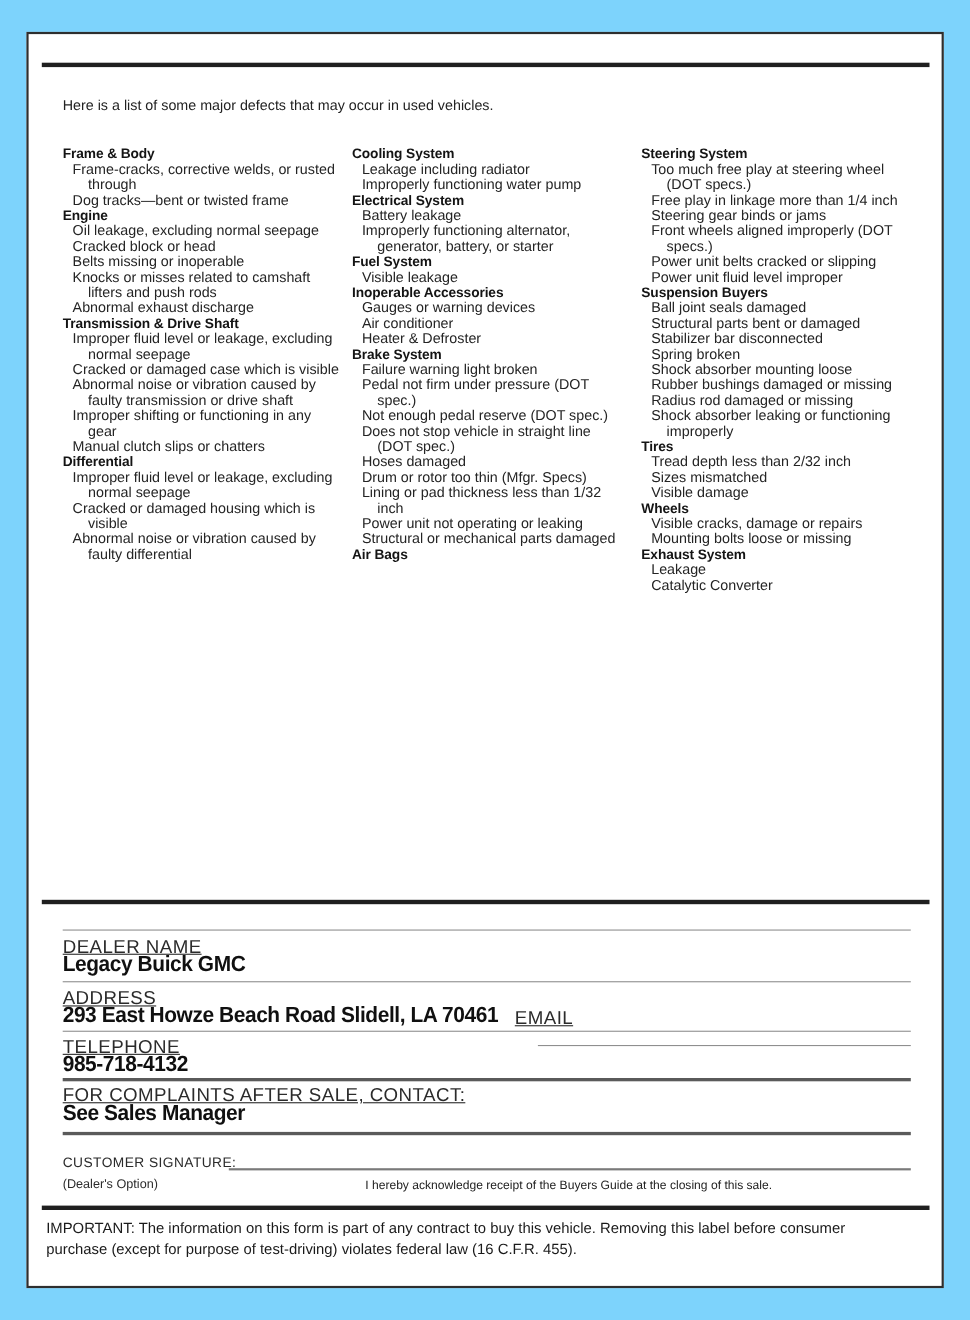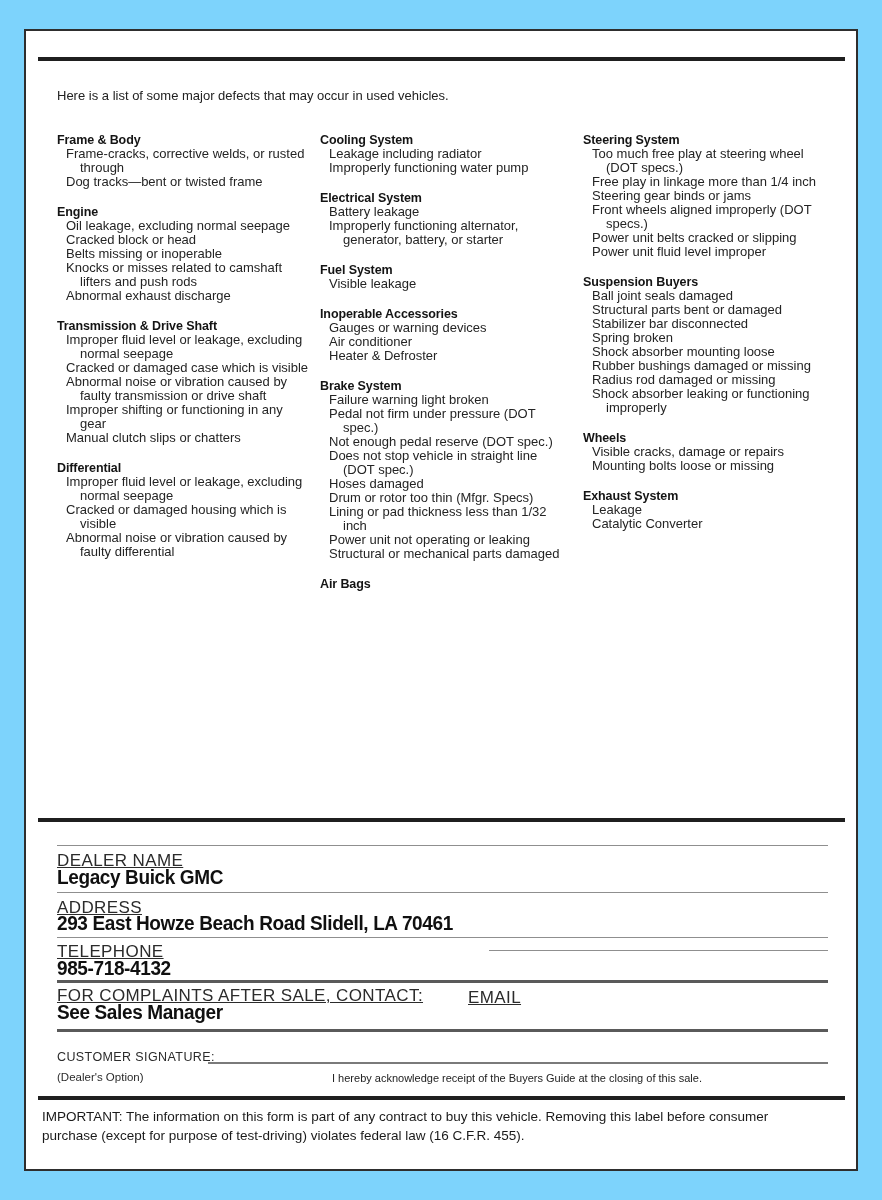--- a/index.html
+++ b/index.html
@@ -10,21 +10,21 @@
   .border-box {
     position:absolute; left:24px; top:29px; width:830px; height:1138px;
     border:2px solid #2e2e2e; background:#ffffff;
   }
   .rule { position:absolute; left:38px; width:807px; height:4px; background:#1f1f1f; }
   .intro { position:absolute; left:57px; top:88px; font-size:13px; color:#222; }
 
   .columns { position:absolute; left:57px; top:133px; width:778px; display:flex;justify-content:space-between; }
   .col { width:252px; margin-right:11px; }
   .col:last-child { margin-right:0; }
-  .sec-heading { font-weight:bold; font-size:12.5px; line-height:14px; margin-top:16px; color:#141414; letter-spacing:-0.1px; }
+  .sec-heading { font-weight:bold; font-size:12.5px; line-height:14px; margin-top:0; color:#141414; letter-spacing:-0.1px; }
   .section:first-child .sec-heading { margin-top:0; }
   .sec-item { font-size:13px; line-height:14px; margin-left:9px; padding-left:14px; text-indent:-14px; color:#242424; }
 
   .flabel { position:absolute; left:57px; font-size:17px; letter-spacing:0.4px; color:#2b2b2b;text-decoration:underline; }
   .fvalue { position:absolute; left:57px; font-size:20px; font-weight:700; letter-spacing:-0.4px; color:#101010;
             transform:scaleX(0.95); transform-origin:left top; white-space:nowrap; }
   .fline { position:absolute; left:57px; width:771px; height:1px; background:#8f8f8f; }
   .fline.thick { height:2.5px; background:#5a5a5a; }
   .sig-label { position:absolute; left:57px; top:1050px; font-size:12.5px; letter-spacing:0.4px; color:#2b2b2b; }
   .sig-line { position:absolute; left:208px; top:1062px; width:620px; height:1.5px; background:#7a7a7a; }
@@ -125,20 +125,26 @@
           <div class="sec-item">Ball joint seals damaged</div>
           <div class="sec-item">Structural parts bent or damaged</div>
           <div class="sec-item">Stabilizer bar disconnected</div>
           <div class="sec-item">Spring broken</div>
           <div class="sec-item">Shock absorber mounting loose</div>
           <div class="sec-item">Rubber bushings damaged or missing</div>
           <div class="sec-item">Radius rod damaged or missing</div>
           <div class="sec-item">Shock absorber leaking or functioning improperly</div>
         </div>
         <div class="section">
+          <div class="sec-heading">Tires</div>
+          <div class="sec-item">Tread depth less than 2/32 inch</div>
+          <div class="sec-item">Sizes mismatched</div>
+          <div class="sec-item">Visible damage</div>
+        </div>
+        <div class="section">
           <div class="sec-heading">Wheels</div>
           <div class="sec-item">Visible cracks, damage or repairs</div>
           <div class="sec-item">Mounting bolts loose or missing</div>
         </div>
         <div class="section">
           <div class="sec-heading">Exhaust System</div>
           <div class="sec-item">Leakage</div>
           <div class="sec-item">Catalytic Converter</div>
         </div>
       </div>
@@ -149,21 +155,21 @@
   <div class="fline" style="top:845px;"></div>
   <div class="flabel" style="top:851px;">DEALER NAME</div>
   <div class="fvalue" style="top:866px;">Legacy Buick GMC</div>
   <div class="fline" style="top:892px;"></div>
 
   <div class="flabel" style="top:898px;">ADDRESS</div>
   <div class="fvalue" style="top:912px;">293 East Howze Beach Road Slidell, LA 70461</div>
   <div class="fline" style="top:937px;"></div>
 
   <div class="flabel" style="top:942px;">TELEPHONE</div>
-  <div class="flabel" style="left:443px; top:988px;padding-left:25px;">EMAIL</div>
+  <div class="flabel" style="left:443px; top:916px;padding-left:25px;">EMAIL</div>
   <div class="fline" style="left:489px; top:950px; width:339px;"></div>
   <div class="fvalue" style="top:957px;">985-718-4132</div>
   <div class="fvalue" style="left:489px; top:957px;"></div>
   <div class="fline thick" style="top:980px;"></div>
 
   <div class="flabel" style="top:986px;">FOR COMPLAINTS AFTER SALE, CONTACT:</div>
   <div class="fvalue" style="top:1001px;">See Sales Manager</div>
   <div class="fline thick" style="top:1029px;"></div>
 
   <div class="sig-label">CUSTOMER SIGNATURE:</div>

